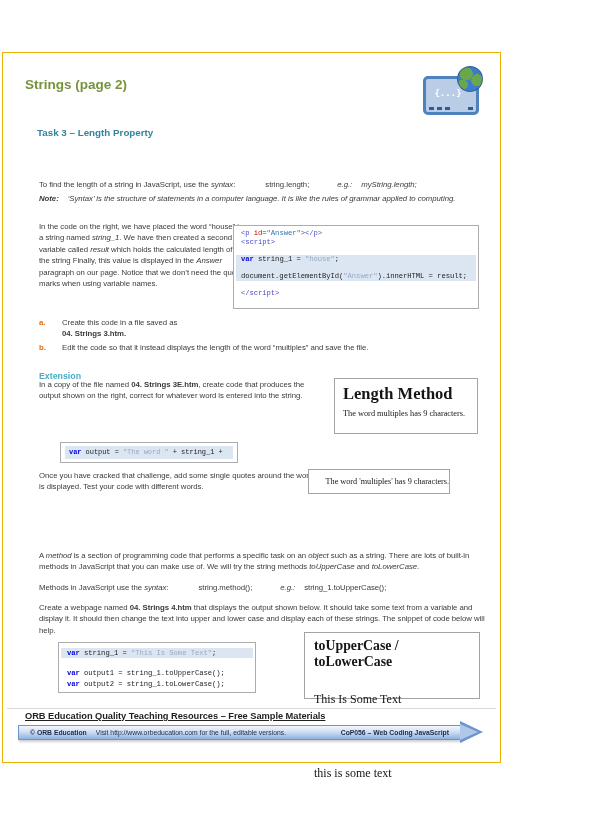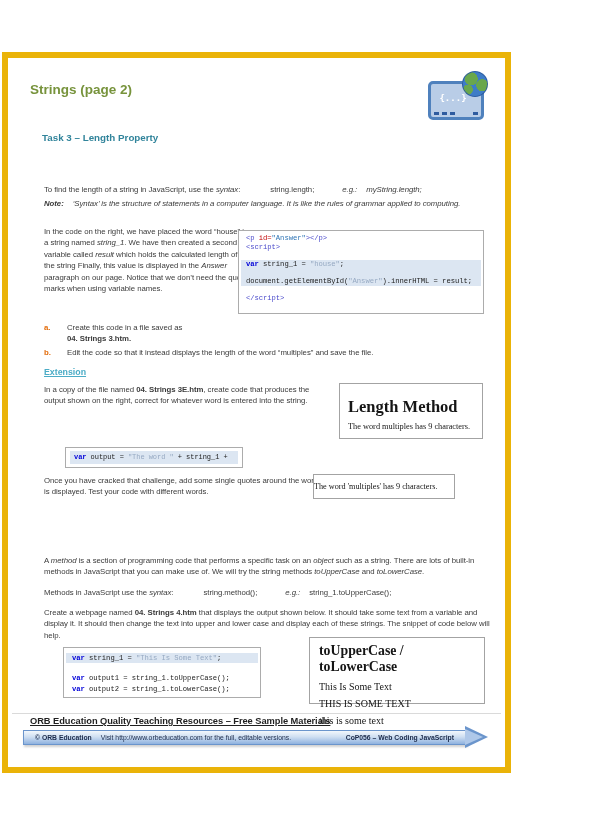--- a/index.html
+++ b/index.html
@@ -1,30 +1,30 @@
 <!DOCTYPE html>
 <html><head>
 <meta charset="utf-8">
 <style>
   html,body{margin:0;padding:0;background:#fff;}
   .canvas{position:relative;width:600px;height:819px;background:#ffffff;overflow:hidden;
           font-family:"Liberation Sans",sans-serif;color:#3b3b3b;}
-  .page{position:absolute;left:2px;top:52px;width:497px;height:709px;border:6px solid #eab308;background:#fff;}
+  .page{position:absolute;left:2px;top:52px;width:497px;height:709px;border:1px solid #eab308;background:#fff;}
   .abs{position:absolute;}
   .txt{font-size:7.8px;line-height:11.4px;letter-spacing:-0.05px;}
   .i{font-style:italic;}
   .b{font-weight:bold;}
   .bi{font-weight:bold;font-style:italic;}
 
   
   #title{left:22px;top:24px;font-size:13.5px;font-weight:bold;color:#77933C;}
   .taskh{font-size:9.8px;font-weight:bold;color:#31849B;margin-left:12px;}
   #task3-h{left:22px;top:74px;}
   #task4-h{left:22px;top:477px;}
-  #ext-h{left:36px;top:309px;font-size:8.8px;font-weight:bold;color:#4BACC6;text-decoration:underline;}
+  #ext-h{left:36px;top:318px;font-size:8.8px;font-weight:bold;color:#4BACC6;}
 
   
   #t3p1{left:36px;top:94px;width:436px;}
   #t3syntax{left:36px;top:126px;width:446px;white-space:nowrap;}
   #t3note{left:36px;top:140px;width:446px;white-space:nowrap;}
   #sidepara{left:36px;top:168px;width:206px;}
   #itema{left:36px;top:264px;width:280px;}
   #itemb{left:36px;top:289px;width:446px;}
   #extp1{left:36px;top:326px;width:286px;}
   #extp2{left:36px;top:354px;width:286px;}
@@ -50,27 +50,27 @@
   #snippet .hl{background:#DCE6F2;padding:2px 4px;}
   #snippet .cl{height:9px;line-height:9px;font-size:7.0px;}
   .ck{color:#0000D8;font-weight:bold;}
   .ct{color:#4B4BCB;}
   .ca{color:#C00000;}
   .cv{color:#2E74B5;}
   .cs{color:#96A9C2;}
 
   
   .serifbox{border:1px solid #A3A3A3;background:#fff;font-family:"Liberation Serif",serif;color:#151515;box-sizing:border-box;}
-  #lengthbox{left:331px;top:325px;width:144px;height:56px;padding:14px 8px;}
+  #lengthbox{left:331px;top:325px;width:144px;height:56px;padding:6px 8px;}
   #lengthbox .lb-h{font-size:16.5px;font-weight:bold;line-height:18px;}
   #lengthbox .lb-t{font-size:8.3px;margin-top:6px;}
-  #multibox{left:305px;top:416px;width:142px;height:25px;display:flex;align-items:center;justify-content:flex-start;font-size:8.2px;}
+  #multibox{left:305px;top:416px;width:142px;height:25px;display:flex;align-items:center;justify-content:flex-end;font-size:8.2px;}
   #upperbox{left:301px;top:579px;width:176px;height:67px;padding:5px 9px;}
   #upperbox .ub-h{font-size:13.8px;font-weight:bold;line-height:16px;}
-  #upperbox .ub-l{font-size:10px;margin-top:6px;}
+  #upperbox .ub-l{font-size:12px;margin-top:22px;}
 
   
   #icon{left:420px;top:13px;width:60px;height:48px;}
   #icon .screen{position:absolute;left:0;top:10px;width:50px;height:33px;background:#B9CDE7;border:3px solid #4F81BD;border-radius:5px;}
   #icon .braces{position:absolute;left:0;right:6px;top:9px;text-align:center;color:#fff;font-weight:bold;font-size:9px;font-family:"DejaVu Sans Mono",monospace;}
   #icon .dashes{position:absolute;left:3px;bottom:2px;width:22px;height:3px;
      background:repeating-linear-gradient(90deg,#2E5B9F 0 5px,rgba(0,0,0,0) 5px 8px);}
   #icon .dash-r{position:absolute;right:3px;bottom:2px;width:5px;height:3px;background:#2E5B9F;}
   #icon .globe{position:absolute;right:0;top:0;width:26px;height:26px;border-radius:50%;
      background:radial-gradient(circle at 35% 30%, #69A74C 0 26%, rgba(0,0,0,0) 27%),

